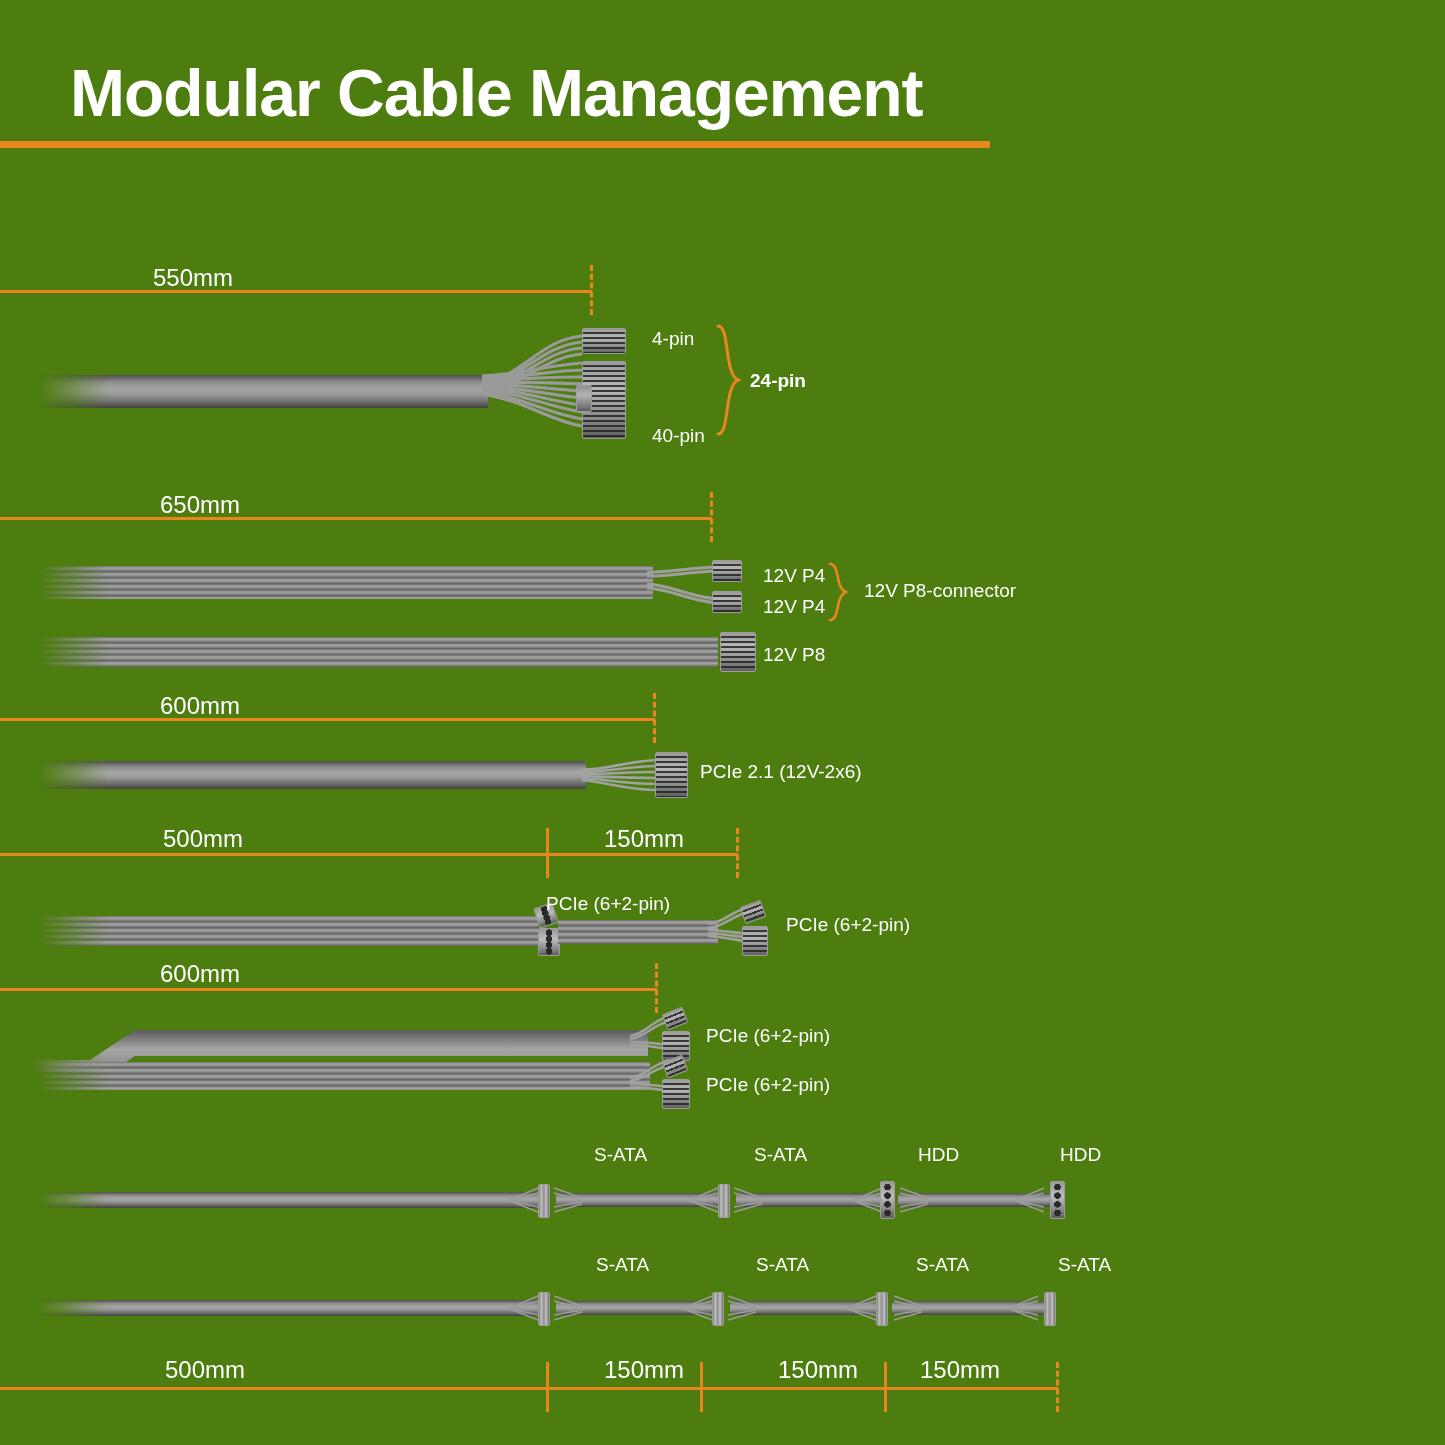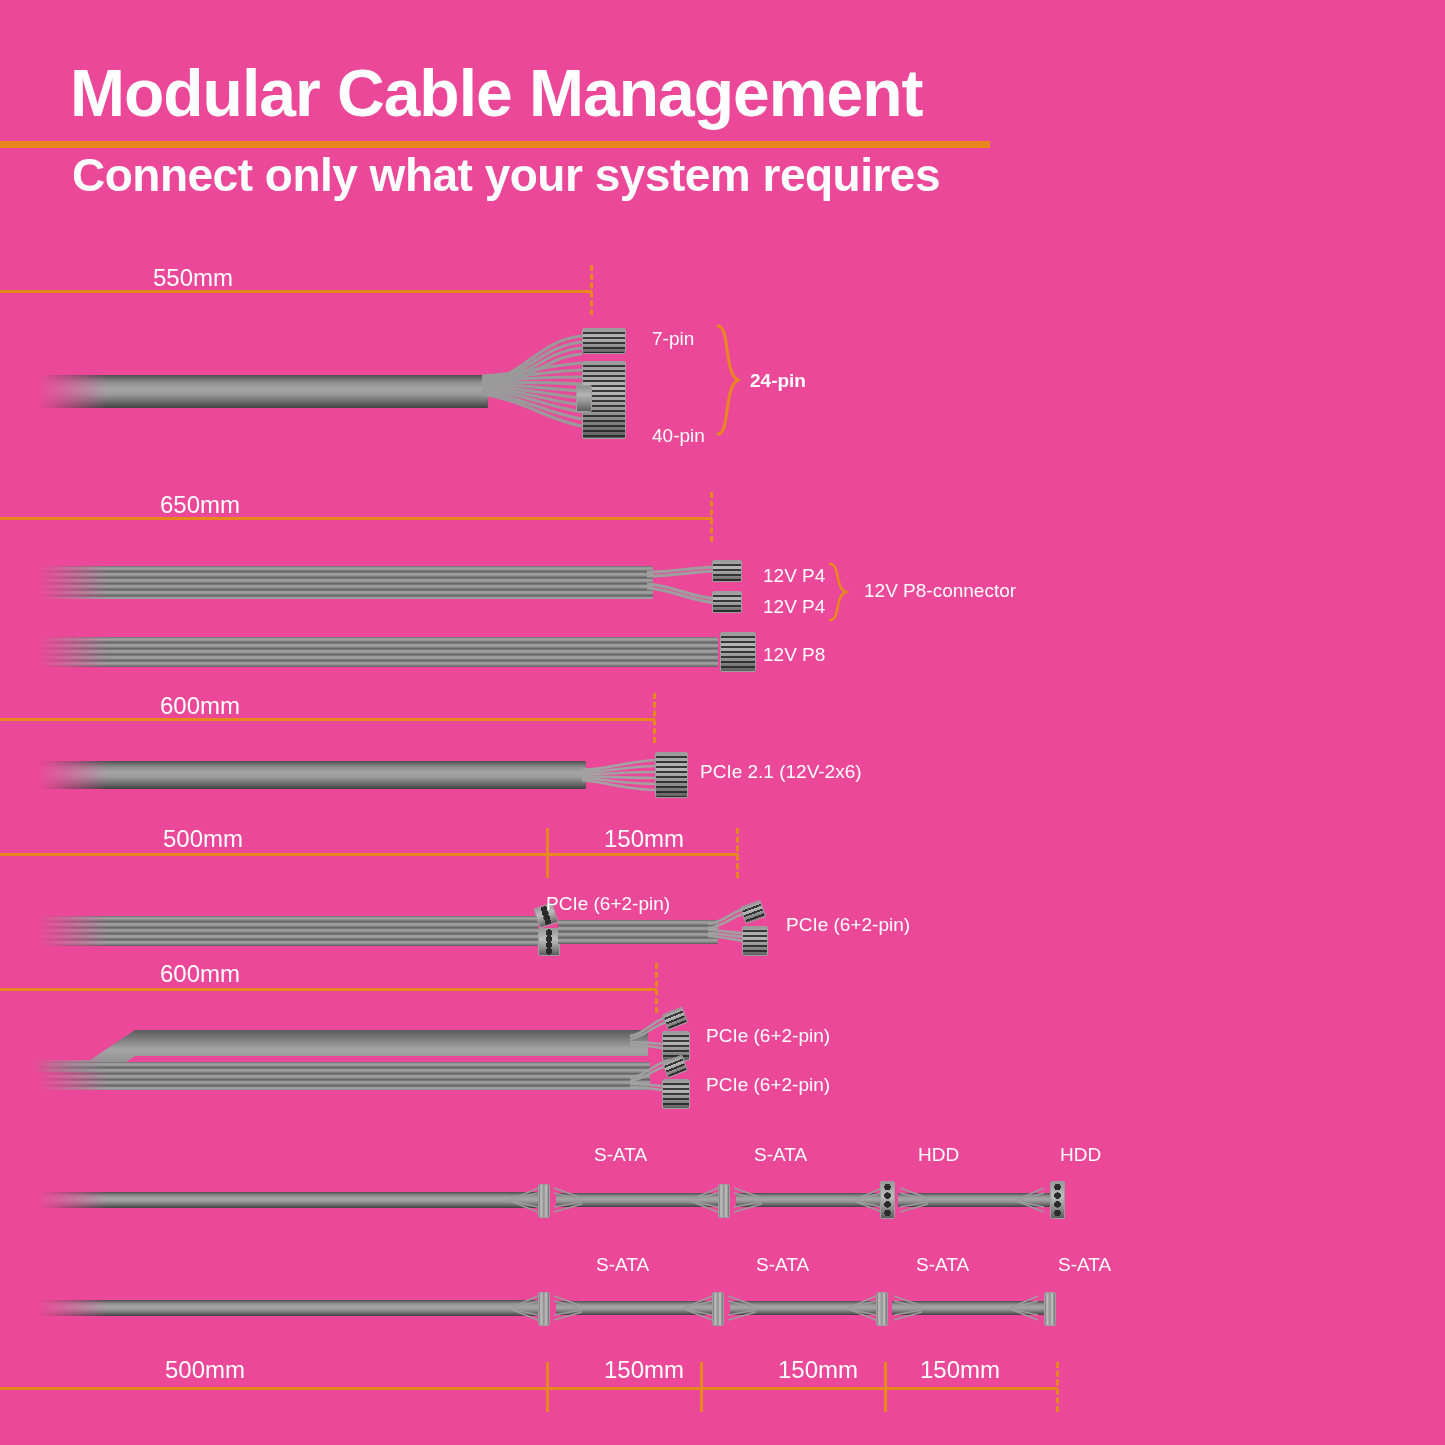--- a/index.html
+++ b/index.html
@@ -2,21 +2,21 @@
 <html><head>
 <meta charset="utf-8">
 <title>Modular Cable Management</title>
 <style>
   html,body{margin:0;padding:0;background:#000;}
   body{
     width:1445px;height:1445px;
     font-family:"Liberation Sans","DejaVu Sans",sans-serif;
     color:#fff;overflow:hidden;position:relative;
   }
-  #stage{position:absolute;left:0;top:0;width:1445px;height:1445px;background:#ec4899;}
+  #stage{position:absolute;left:0;top:0;width:1445px;height:1445px;background:#4d7c0f;}
 
   
   .title{
     position:absolute;left:70px;top:60px;
     font-size:66px;font-weight:700;letter-spacing:-1px;
     line-height:1;color:#ffffff;white-space:nowrap;
   }
   .title-rule{
     position:absolute;left:0px;top:141px;width:990px;height:7px;
     background:#e8871e;
@@ -101,21 +101,20 @@
   .brace{position:absolute;}
   svg{display:block;overflow:visible;}
 </style>
 </head>
 <body>
 
 <div id="stage">
 
   <div class="title">Modular Cable Management</div>
   <div class="title-rule"></div>
-  <div class="subtitle">Connect only what your system requires</div>
 
   <div class="dimlabel" style="left:153px;top:264px;">550mm</div>
   <div class="dimline" style="left:0px;top:290px;width:592px;"></div>
   <div class="dimtick dashed" style="left:590px;top:265px;height:50px;"></div>
 
   <div class="cable">
 
     <div class="sheath fade" style="left:38px;top:375px;width:450px;height:33px;"></div>
 
     <svg style="position:absolute;left:478px;top:320px;" width="130" height="125">
@@ -137,21 +136,21 @@
       </g>
     </svg>
 
     <div class="conn slots" style="left:582px;top:328px;width:44px;height:26px;"></div>
 
     <div class="conn slots" style="left:582px;top:361px;width:44px;height:78px;"></div>
 
     <div class="conn" style="left:576px;top:385px;width:16px;height:27px;"></div>
   </div>
 
-  <div class="label" style="left:652px;top:329px;">7-pin</div>
+  <div class="label" style="left:652px;top:329px;">4-pin</div>
   <div class="label" style="left:652px;top:426px;">40-pin</div>
 
   <div class="brace" style="left:716px;top:322px;">
     <svg width="26" height="120">
       <path d="M2,4 C14,4 8,52 22,58 C8,64 14,112 2,112" stroke="#e8871e" stroke-width="3" fill="none" stroke-linecap="round"></path>
     </svg>
   </div>
   <div class="label" style="left:750px;top:371px;font-weight:bold;">24-pin</div>
 
   <div class="dimlabel" style="left:160px;top:491px;text-align:center;">650mm</div>

